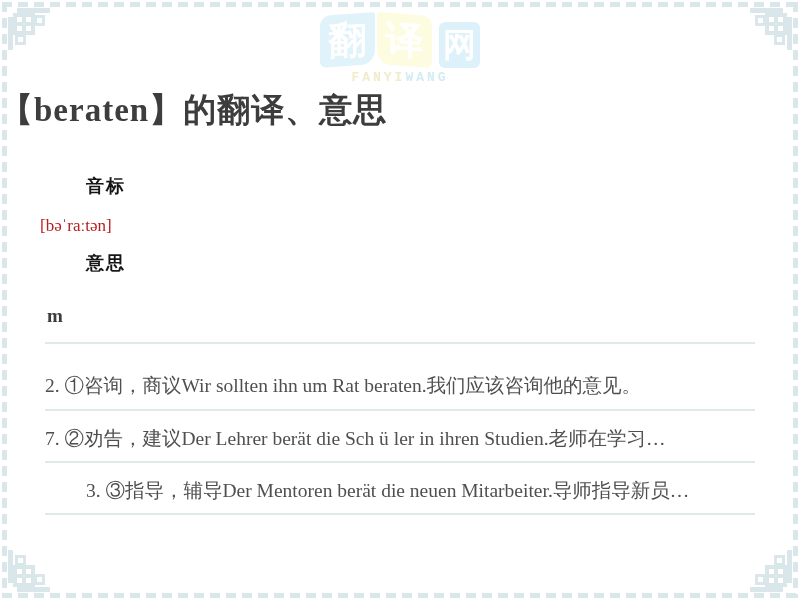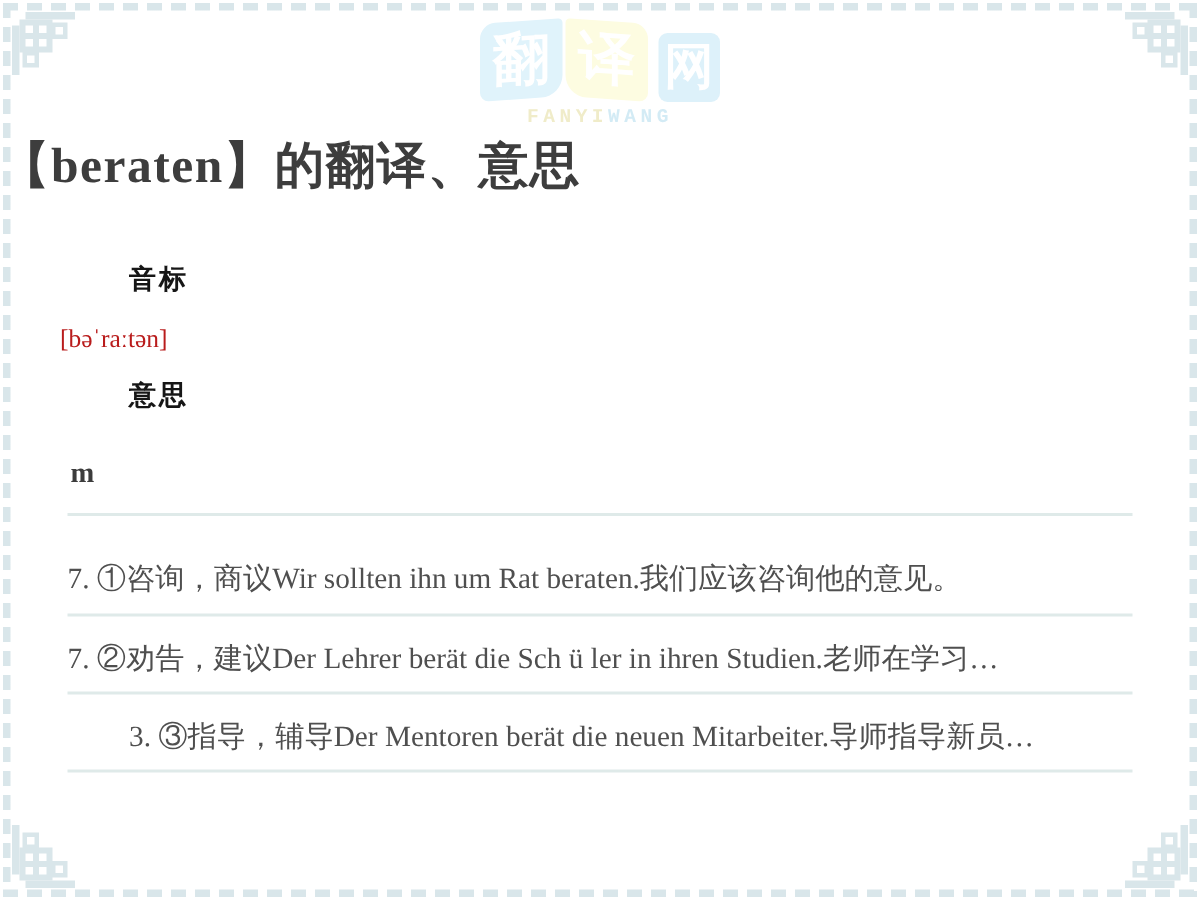--- a/index.html
+++ b/index.html
@@ -188,18 +188,18 @@
 
 <h1 class="page-title">【beraten】的翻译、意思</h1>
 
 <div class="section-heading heading-phonetic">音标</div>
 <div class="phonetic-value">[bəˈraːtən]</div>
 
 <div class="section-heading heading-meaning">意思</div>
 <div class="part-of-speech">m</div>
 
 <div class="sep sep-0"></div>
-<div class="meaning-row row-0">7. ①咨询，商议Wir sollten ihn um Rat beraten.我们应该咨询他的意见。</div>
+<div class="meaning-row row-0">2. ①咨询，商议Wir sollten ihn um Rat beraten.我们应该咨询他的意见。</div>
 <div class="sep sep-1"></div>
 <div class="meaning-row row-1">7. ②劝告，建议Der Lehrer berät die Sch ü ler in ihren Studien.老师在学习…</div>
 <div class="sep sep-2"></div>
 <div class="meaning-row row-2">3. ③指导，辅导Der Mentoren berät die neuen Mitarbeiter.导师指导新员…</div>
 <div class="sep sep-3"></div>
 
 </body></html>

